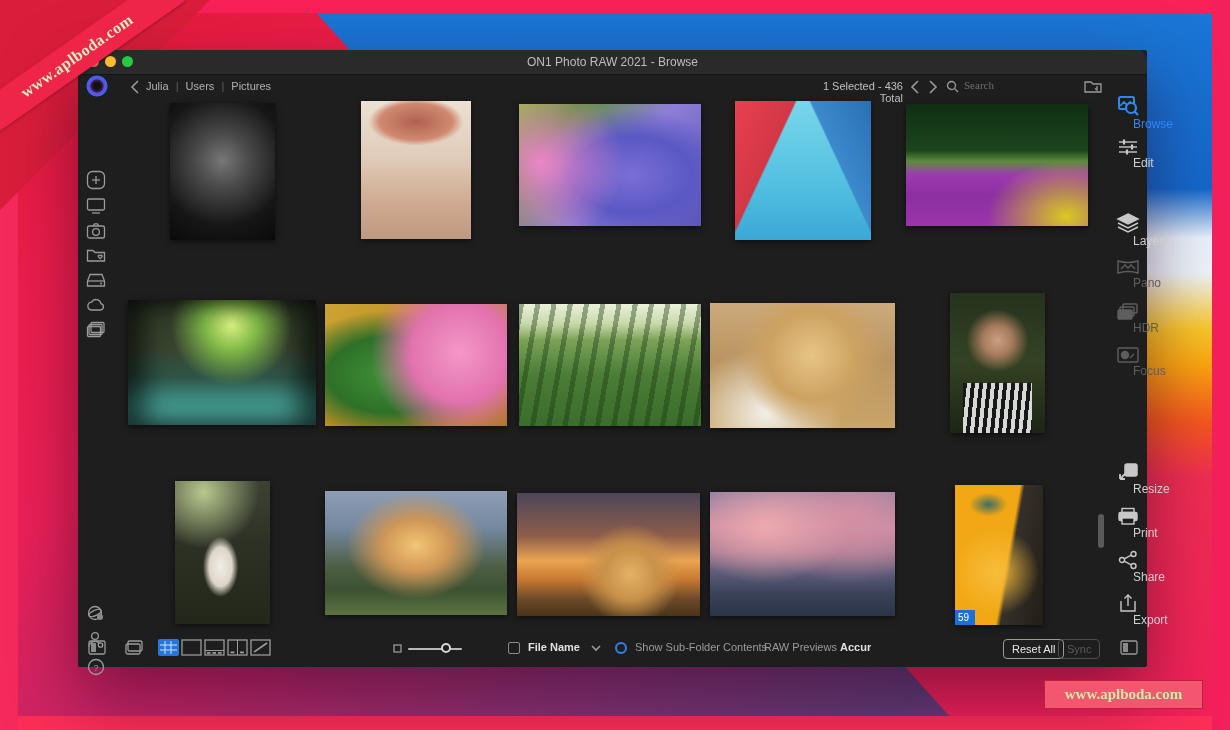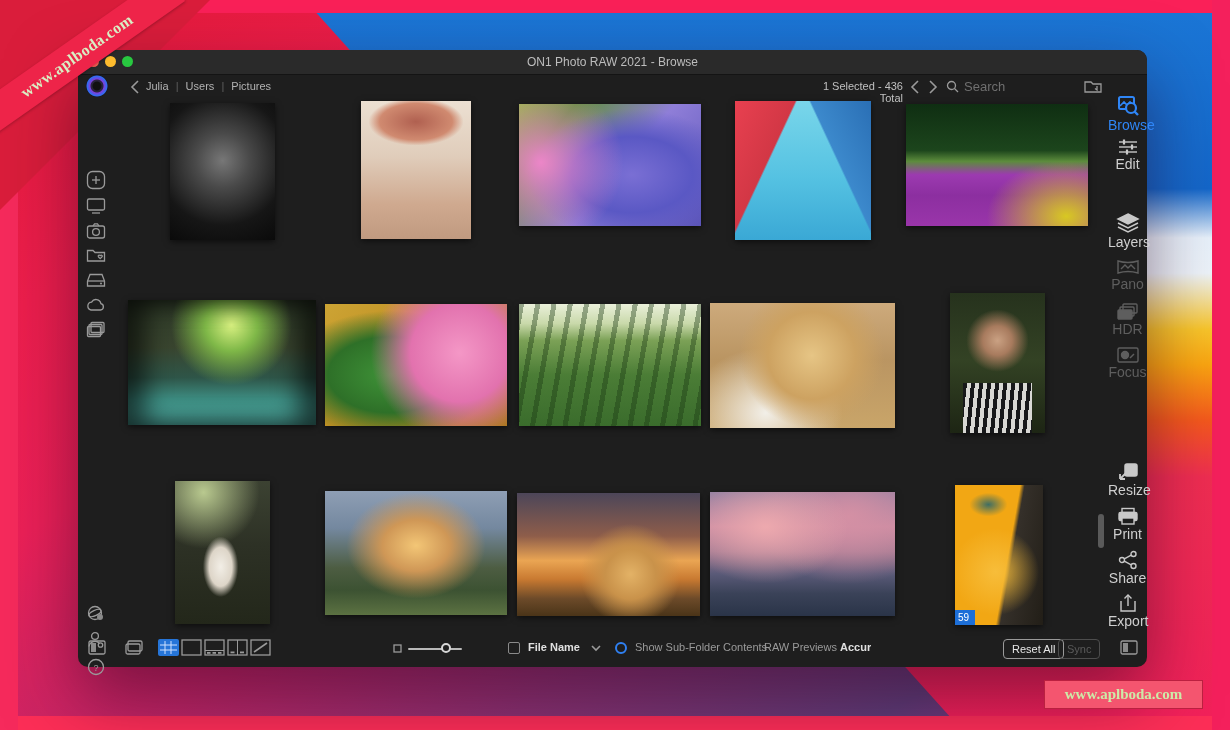--- a/index.html
+++ b/index.html
@@ -15,34 +15,34 @@
   .strip-left{left:0;top:0;width:18px;height:730px;background:#f62a5c;}
   .strip-right{left:1212px;top:0;width:18px;height:730px;background:#f4205c;}
   .corner-red{left:0;top:0;width:210px;height:210px;background:#da1d3b;clip-path:polygon(0 0,100% 0,0 100%);z-index:2;}
   .ribbon{left:-43px;top:39px;width:240px;height:34px;background:#ee2449;transform:rotate(-35deg);z-index:60;
     display:flex;align-items:center;justify-content:center;box-shadow:0 1px 3px rgba(0,0,0,.25);}
   .ribbon span{color:#d9efc4;font-family:"Liberation Serif",serif;font-weight:bold;font-size:16px;letter-spacing:.5px;}
   .badge{left:1044px;top:680px;width:157px;height:27px;background:#f4556f;border:1px solid #bb2040;z-index:60;
     display:flex;align-items:center;justify-content:center;}
   .badge span{color:#cdeaa8;font-family:"Liberation Serif",serif;font-weight:bold;font-size:15px;}
   
-  .win{left:78px;top:50px;width:1069px;height:617px;background:#1e1e1e;border-radius:10px;z-index:10;
+  .win{left:78px;top:50px;width:1069px;height:617px;background:#1e1e1e;border-radius:2px;z-index:10;
     box-shadow:0 30px 70px rgba(40,0,30,.5);}
   .titlebar{left:0;top:0;width:100%;height:24px;background:#2a2a2a;border-radius:10px 10px 0 0;border-bottom:1px solid #141414;}
   .title{width:100%;text-align:center;line-height:24px;color:#bdbdbd;font-size:12px;}
   .dot{width:11px;height:11px;border-radius:50%;top:6px;}
   .chev{stroke:#9a9a9a;stroke-width:1.6;fill:none;}
   .icon{stroke:#9a9a9a;stroke-width:1.3;fill:none;}
-  .label10{font-size:14px;text-align:center;display:block;}
+  .label10{font-size:12px;text-align:center;display:block;margin-left:25px;}
   .mod-on{color:#cfcfcf;} .mod-off{color:#5e5e5e;} .mod-active{color:#2f86f7;}
   .ph{box-shadow:0 2px 6px rgba(0,0,0,.55);cursor:pointer;}
   .btn{border:1px solid #9a9a9a;border-radius:4px;color:#e6e6e6;font-size:11px;line-height:18px;padding:0 8px;background:transparent;}
   .btn.dis{border-color:#4d4d4d;color:#5a5a5a;}
   .seltag{position:absolute;left:0;bottom:0;background:#1d6fd8;color:#fff;font-size:10px;padding:2px 6px 2px 3px;}
-  input.search{background:transparent;border:none;outline:none;color:#9a9a9a;font-size:13px;width:70px;}
+  input.search{background:transparent;border:none;outline:none;color:#9a9a9a;font-size:11px;width:70px;font-family:Liberation Serif, serif;}
   input.search::placeholder{color:#6f6f6f;}
 </style>
 </head>
 <body>
 
 <div id="canvas">
 
   <div class="abs bg-base"></div>
   <div class="abs bg-band"></div>
   <div class="abs strip-top"></div>

